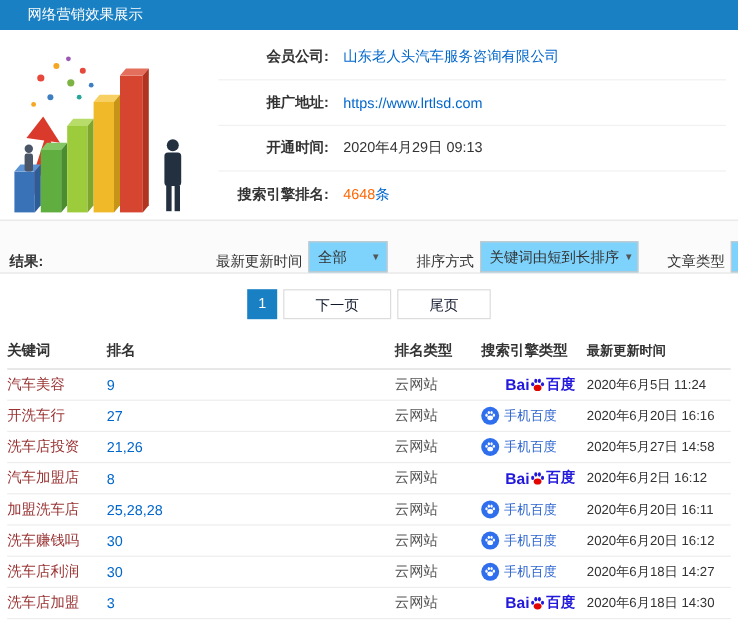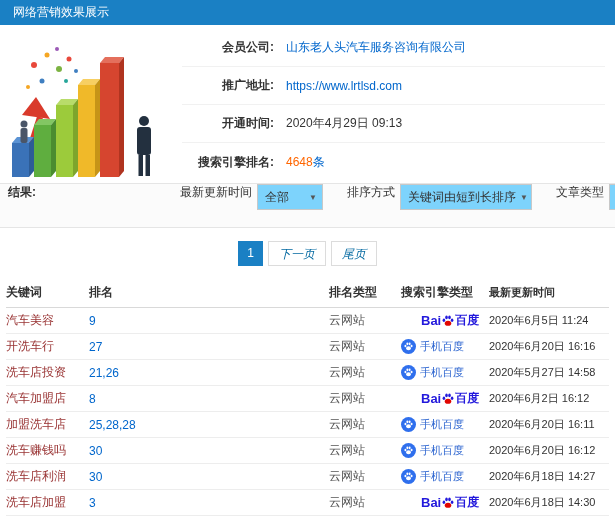--- a/index.html
+++ b/index.html
@@ -1,44 +1,44 @@
 <!DOCTYPE html>
 <html style="--accent: #1a80c4; --link: #0066cc; --highlight: #ff6600; --keyword: #993333;"><head>
 <meta charset="utf-8">
 <style>
   * { margin:0; padding:0; box-sizing:border-box; }
   html,body { background:#e9e9e9; }
   body { font-family:"Liberation Sans","DejaVu Sans",sans-serif; font-size:12px; color:#333; }
   .page { width:615px; height:520px; background:#fff; margin:0 auto; overflow:hidden; position:relative; }
 
-  .header { height:25px; background:var(--accent,#1a80c4); color:#fff; line-height:25px; padding-left:13px; font-size:12px; }
+  .header { height:25px; background:var(--accent,#1a80c4); color:#fff; line-height:25px; padding-left:23px; font-size:12px; }
 
   .top { display:flex; padding:4px 10px 2px 6px; }
   .illus { width:168px; height:152px; flex:none; }
   .info { flex:1; margin-left:8px; }
   .info-row { display:flex; align-items:center; height:38px; border-bottom:1px solid #f1f1f1; }
   .info-row:last-child { border-bottom:none; }
   .info-label { width:92px; text-align:right; font-weight:bold; flex:none; }
   .info-value { margin-left:12px; white-space:nowrap; }
   a.link { color:var(--link,#0066cc); text-decoration:none; cursor:pointer; }
   .hl-count { color:var(--highlight,#ff6600); }
   .hl-unit { color:var(--link,#0066cc); }
 
-  .filters { height:45px; background:#fbfbfb; border-top:1px solid #e5e5e5; border-bottom:1px solid #e5e5e5; display:flex; align-items:flex-start; padding:0 8px; }
+  .filters { height:45px; background:#fbfbfb; border-top:1px solid #e5e5e5; border-bottom:1px solid #e5e5e5; display:flex; align-items:flex-end; padding:0 8px; }
   .result-label { font-weight:bold; width:172px; flex:none; }
   .flabel { margin-right:5px; white-space:nowrap; }
   .sel { display:inline-flex; align-items:center; justify-content:space-between; border:1px solid #c8c8c8; background:#7dd3fc; height:26px; padding:0 5px 0 7px; margin-right:24px; cursor:pointer; white-space:nowrap; flex:none; }
   .sel-s { width:66px; }
   .sel-l { width:132px; }
   .sel .arrow { font-size:8px; color:#555; margin-left:4px; }
 
   .pagination { display:flex; justify-content:center; align-items:center; gap:5px; padding:13px 0 12px; }
   .pg { height:25px; line-height:25px; text-align:center; font-size:12px; }
   .pg-current { width:25px; background:var(--accent,#1a80c4); color:#fff; cursor:pointer; }
-  .pg-btn { border:1px solid #dcdcdc; background:#fff; padding:0 10px; color:#0369a1; cursor:pointer;font-style:italic; }
+  .pg-btn { border:1px solid #dcdcdc; background:#fff; padding:0 26px; color:#0f172a; cursor:pointer; }
 
   .table { padding:0 6px; }
   .thead { display:flex; align-items:center; height:30px; border-bottom:1px solid #d9d9d9; font-weight:bold; color:#333; }
   .trow { display:flex; align-items:center; height:26px; border-bottom:1px solid #ededed; }
   .c-kw { width:83px; flex:none; white-space:nowrap; }
   .trow .c-kw { color:var(--keyword,#993333); }
   .c-rank { width:240px; flex:none; white-space:nowrap; }
   .trow .c-rank { color:var(--link,#0066cc); }
   .c-rtype { width:72px; flex:none; white-space:nowrap; }
   .trow .c-rtype { color:#555; }

